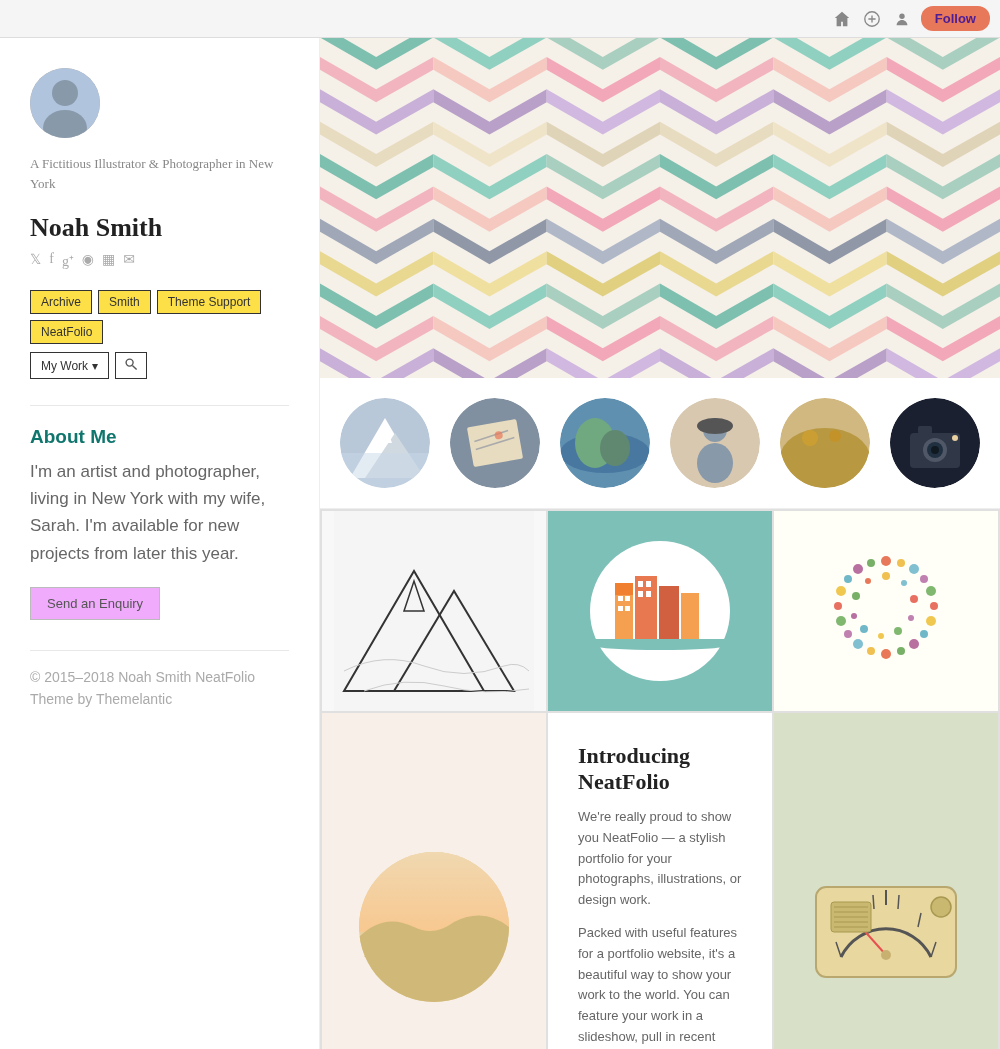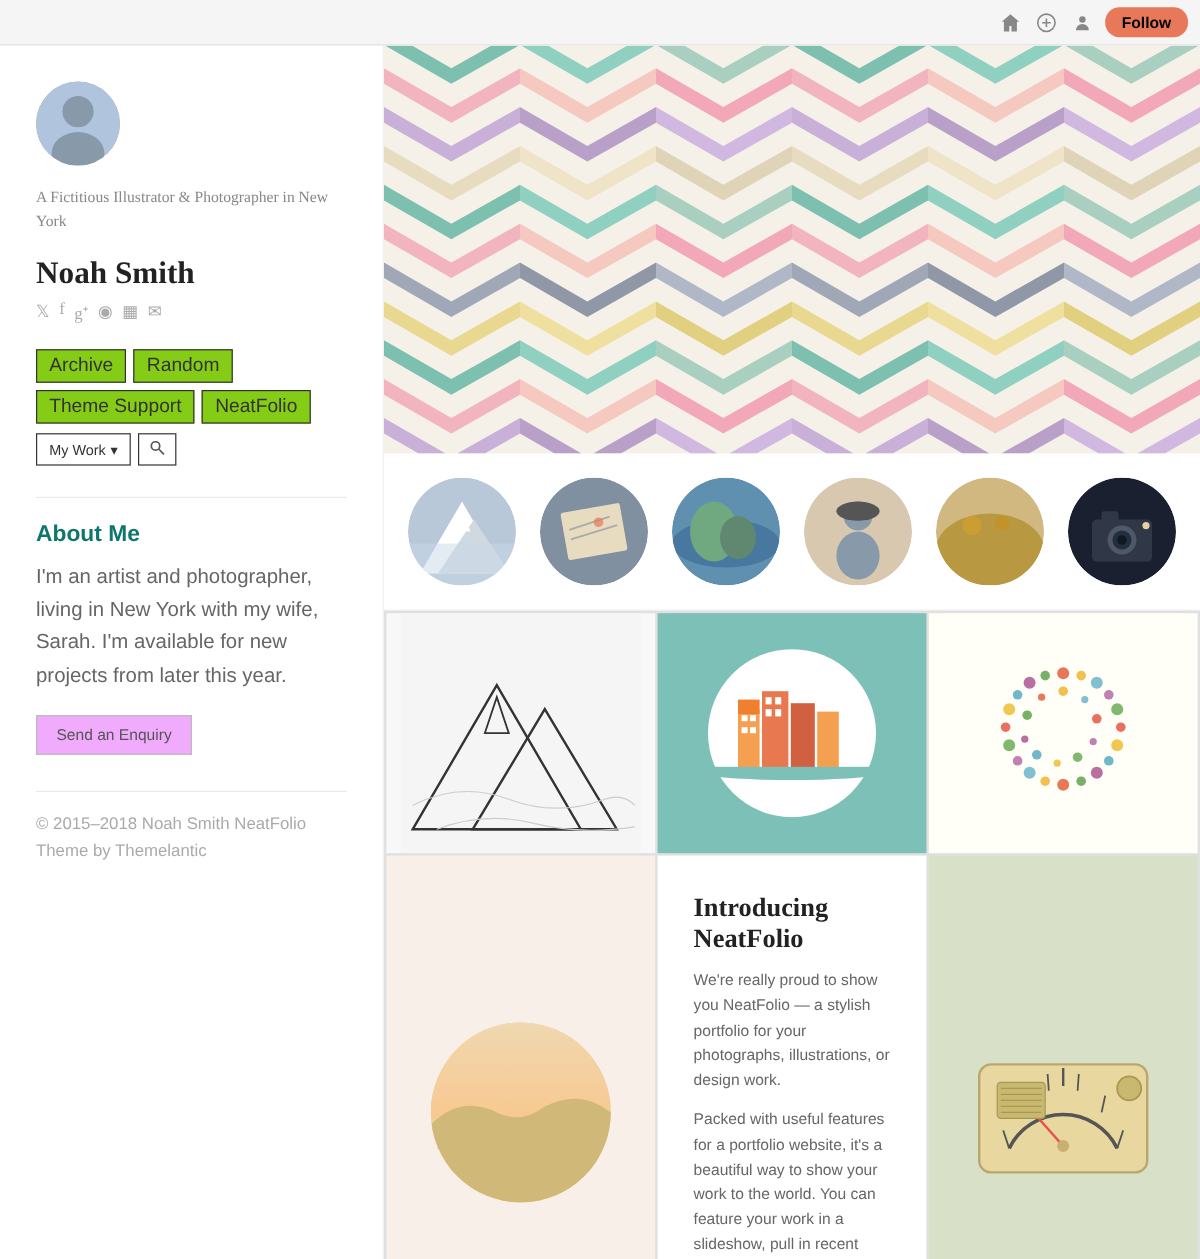--- a/index.html
+++ b/index.html
@@ -22,21 +22,21 @@
     }
     .topbar-icon {
       width: 22px; height: 22px;
       display: flex; align-items: center; justify-content: center;
       color: #888;
       font-size: 16px;
       cursor: pointer;
     }
     #follow-btn {
       background: #e8785a;
-      color: #000000;
+      color: #4c1d95;
       border: none;
       padding: 5px 14px;
       font-size: 13px;
       cursor: pointer;
       font-family: Arial, sans-serif;
       font-weight: bold;
       border-radius: 12px;
     }
     
     #main-wrapper {
@@ -83,24 +83,24 @@
       cursor: pointer;
       text-decoration: none;
     }
     #nav-buttons {
       display: flex;
       flex-wrap: wrap;
       gap: 6px;
       margin-bottom: 8px;
     }
     .nav-btn {
-      background: #84cc16;
+      background: #fde047;
       border: 1px solid #333;
       padding: 4px 10px;
-      font-size: 16px;
+      font-size: 12px;
       cursor: pointer;
       font-family: Arial, sans-serif;
       color: #333;
     }
     #mywork-btn {
       background: white;
       border: 1px solid #333;
       padding: 4px 10px;
       font-size: 12px;
       cursor: pointer;
@@ -273,21 +273,21 @@
       <a class="social-icon">f</a>
       <a class="social-icon">g⁺</a>
       <a class="social-icon">◉</a>
       <a class="social-icon">▦</a>
       <a class="social-icon">✉</a>
     </div>
 
     
     <div id="nav-buttons">
       <button class="nav-btn">Archive</button>
-      <button class="nav-btn">Random</button>
+      <button class="nav-btn">Smith</button>
       <button class="nav-btn">Theme Support</button>
       <button class="nav-btn">NeatFolio</button>
     </div>
     
     <div id="nav-row2">
       <button id="mywork-btn">
         <span>My Work</span>
         <span>▾</span>
       </button>
       <button id="search-btn">

